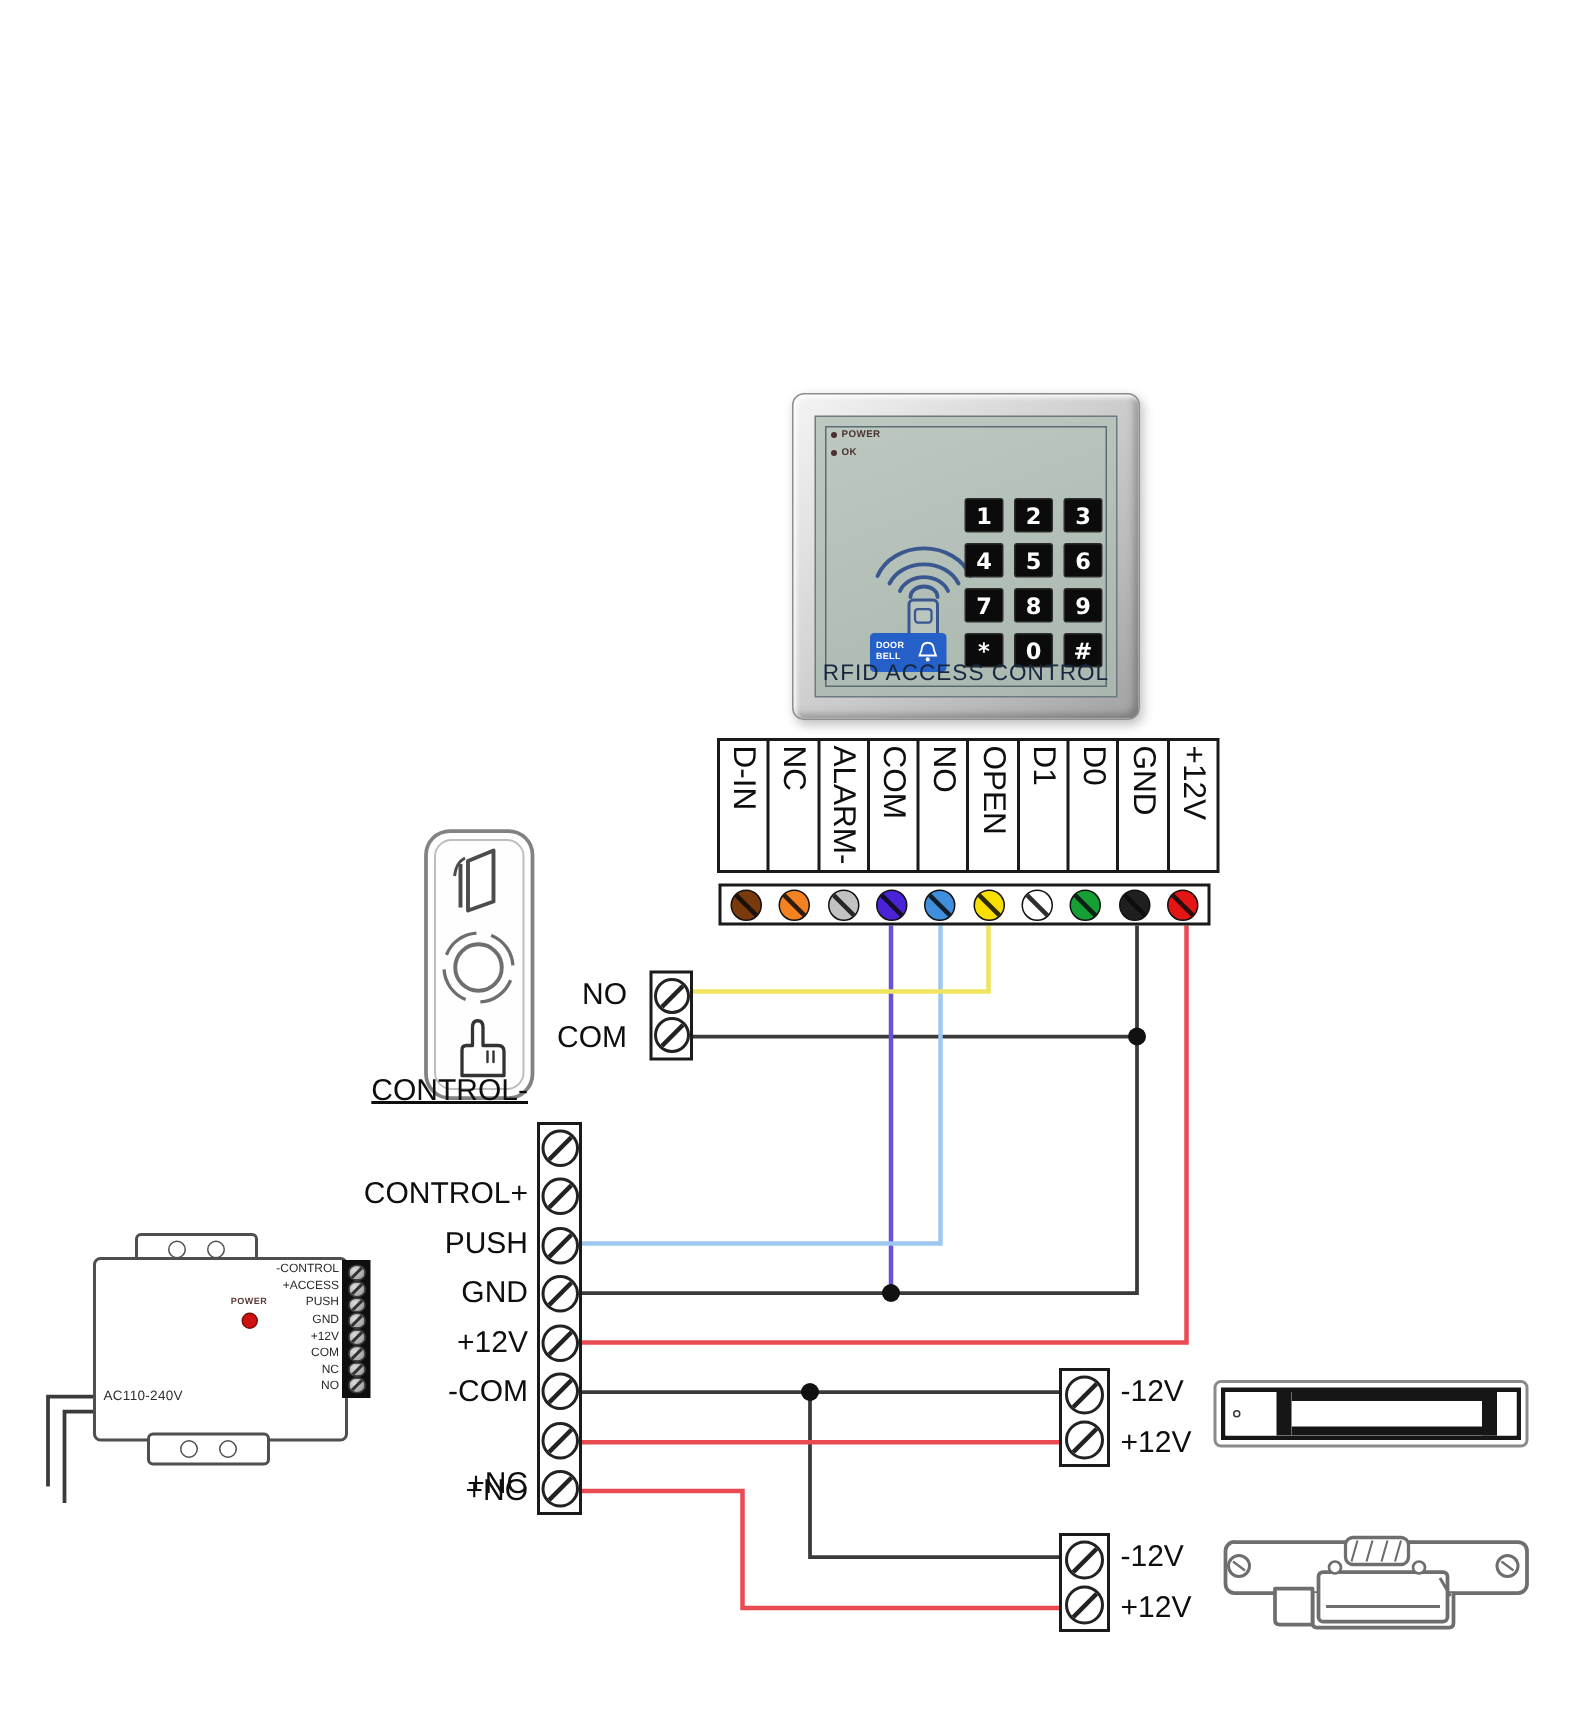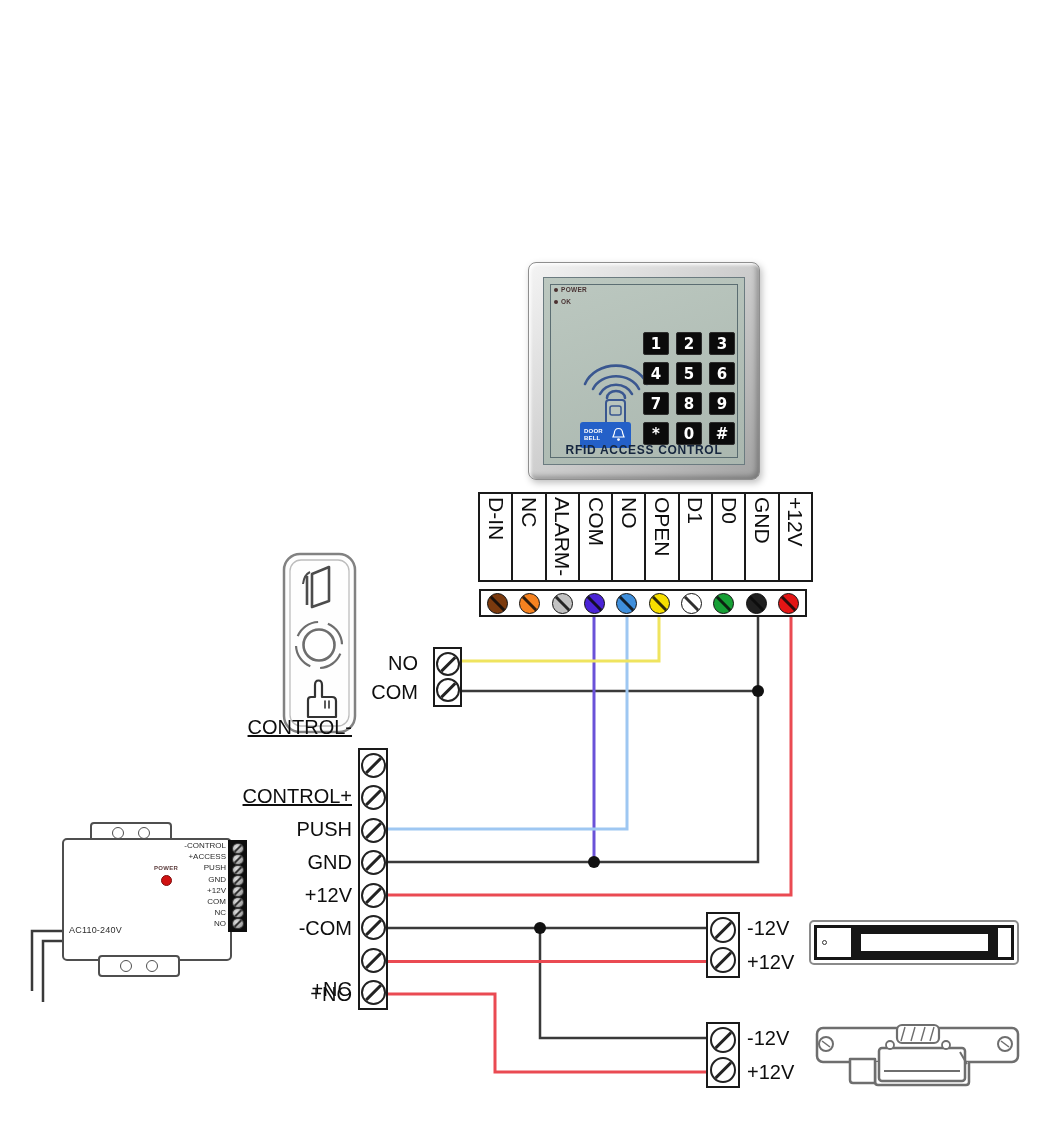--- a/index.html
+++ b/index.html
@@ -22,21 +22,21 @@
   .kp-led-row{display:flex;align-items:center;margin-bottom:5px;}
   .kp-led-dot{width:4px;height:4px;border-radius:50%;background:#4a3030;margin-right:3px;}
   .kp-led-label{font-size:6.5px;font-weight:700;color:#4a3434;letter-spacing:.3px;}
   .kp-keys{position:absolute;left:99px;top:54px;display:grid;grid-template-columns:repeat(3,26px);
     grid-auto-rows:23px;column-gap:7px;row-gap:7px;}
   .kp-key{background:#0b0b0b;color:#fff;border-radius:2px;border:1px solid #2c2c2c;
     font-family:"DejaVu Sans",sans-serif;font-weight:700;font-size:15px;line-height:22px;text-align:center;}
   .kp-bell{position:absolute;left:36px;top:144px;width:51px;height:26px;background:#2460c8;border-radius:3px;
     display:flex;align-items:center;}
   .kp-bell-label{font-size:6px;line-height:7px;font-weight:700;color:#fff;width:24px;padding-left:4px;letter-spacing:.2px;}
-  .kp-brand{position:absolute;left:0;bottom:7px;width:100%;text-align:center;font-size:12px;font-weight:700;
+  .kp-brand{position:absolute;left:0;bottom:7px;width:100%;text-align:center;font-size:15px;font-weight:400;
     color:#16263e;letter-spacing:.7px;}
 
   
   .tblock{left:478px;top:492px;width:331px;height:86px;background:#fff;border:2px solid #1a1a1a;display:flex;}
   .tcell{flex:1;border-right:2px solid #1a1a1a;display:flex;justify-content:center;align-items:flex-start;padding-top:3px;}
   .tcell:last-child{border-right:none;}
   .vtext{writing-mode:vertical-rl;text-orientation:sideways;font-size:21px;color:#0e0e0e;}
 
   
   .cstrip{left:479px;top:589px;width:328px;height:28px;background:#fff;border:2px solid #1a1a1a;
@@ -235,21 +235,21 @@
   </svg>
 
   <div class="abs lbl20 r" style="left:356px;top:650px;width:62px;">NO</div>
   <div class="abs lbl20 r" style="left:356px;top:679px;width:62px;">COM</div>
   <div class="abs screwblock" style="left:433px;top:647px;width:29px;height:60px;">
     <div class="screw s20"></div>
     <div class="screw s20"></div>
   </div>
 
   <div class="abs lbl20 r" style="left:237px;top:714px;width:115px;text-decoration:underline;">CONTROL-</div>
-  <div class="abs lbl20 r" style="left:237px;top:783px;width:115px;text-decoration:underline;">CONTROL+</div>
+  <div class="abs lbl20 r" style="left:237px;top:783px;width:115px;">CONTROL+</div>
   <div class="abs lbl20 r" style="left:237px;top:816px;width:115px;">PUSH</div>
   <div class="abs lbl20 r" style="left:237px;top:849px;width:115px;">GND</div>
   <div class="abs lbl20 r" style="left:237px;top:882px;width:115px;">+12V</div>
   <div class="abs lbl20 r" style="left:237px;top:915px;width:115px;">-COM</div>
   <div class="abs lbl20 r" style="left:237px;top:976px;width:115px;">+NC</div>
   <div class="abs lbl20 r" style="left:237px;top:981px;width:115px;">+NO</div>
   <div class="abs screwblock" style="left:358px;top:748px;width:30px;height:262px;">
     <div class="screw s21"></div>
     <div class="screw s21"></div>
     <div class="screw s21"></div>

